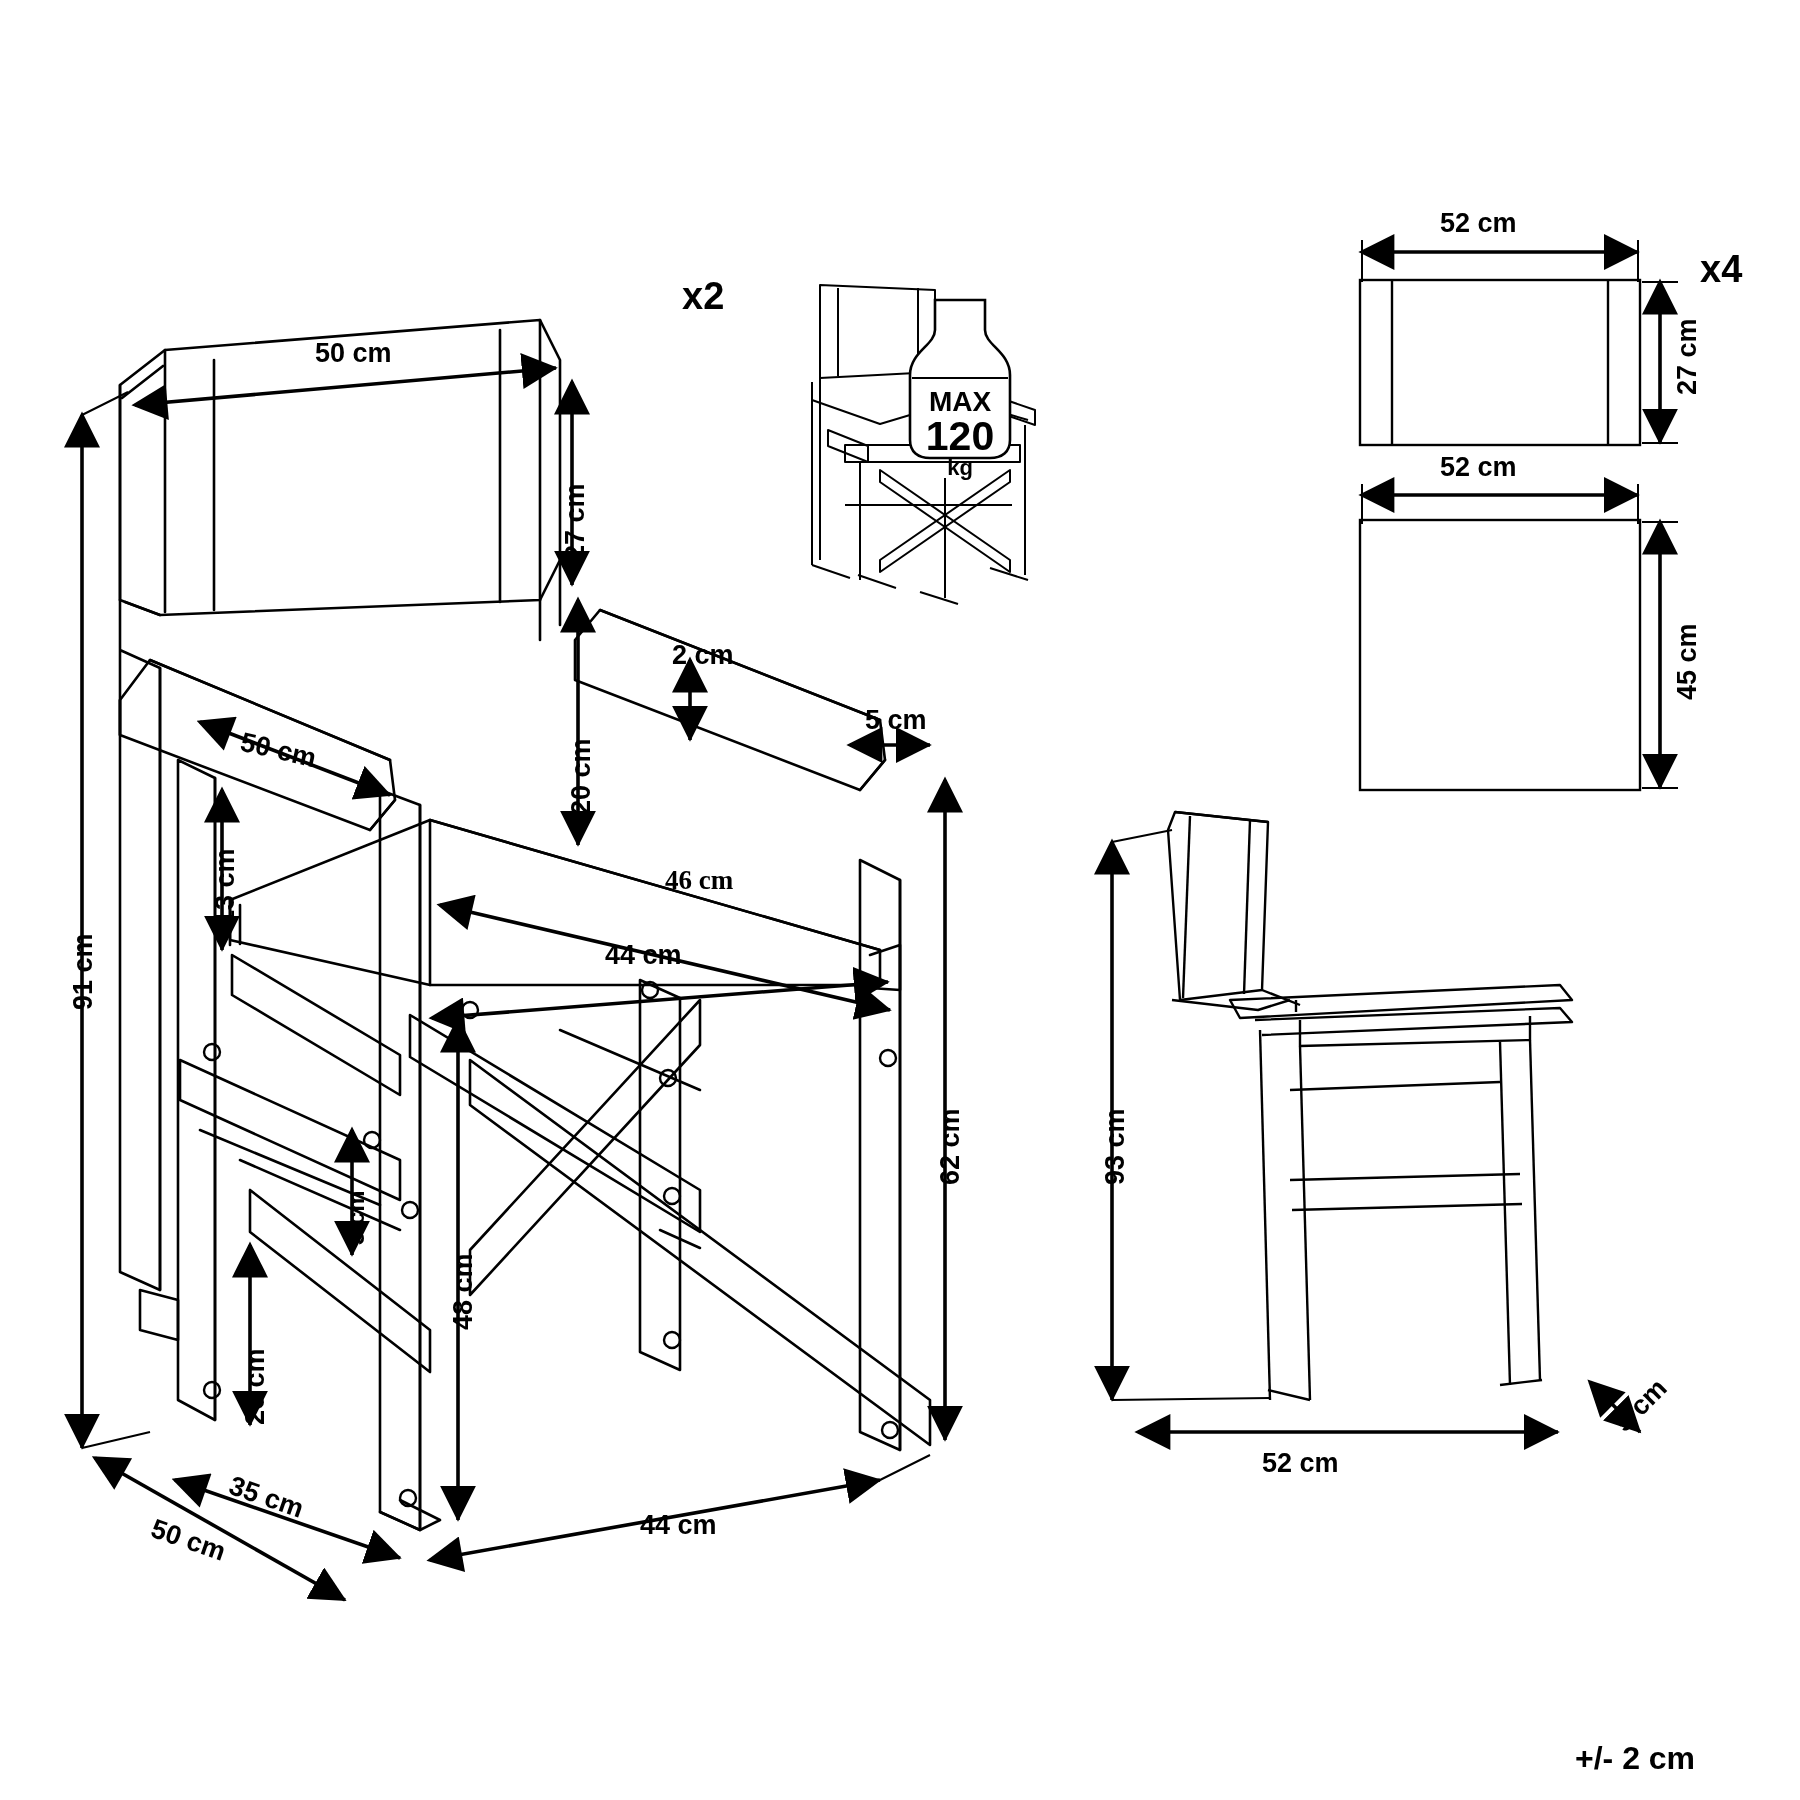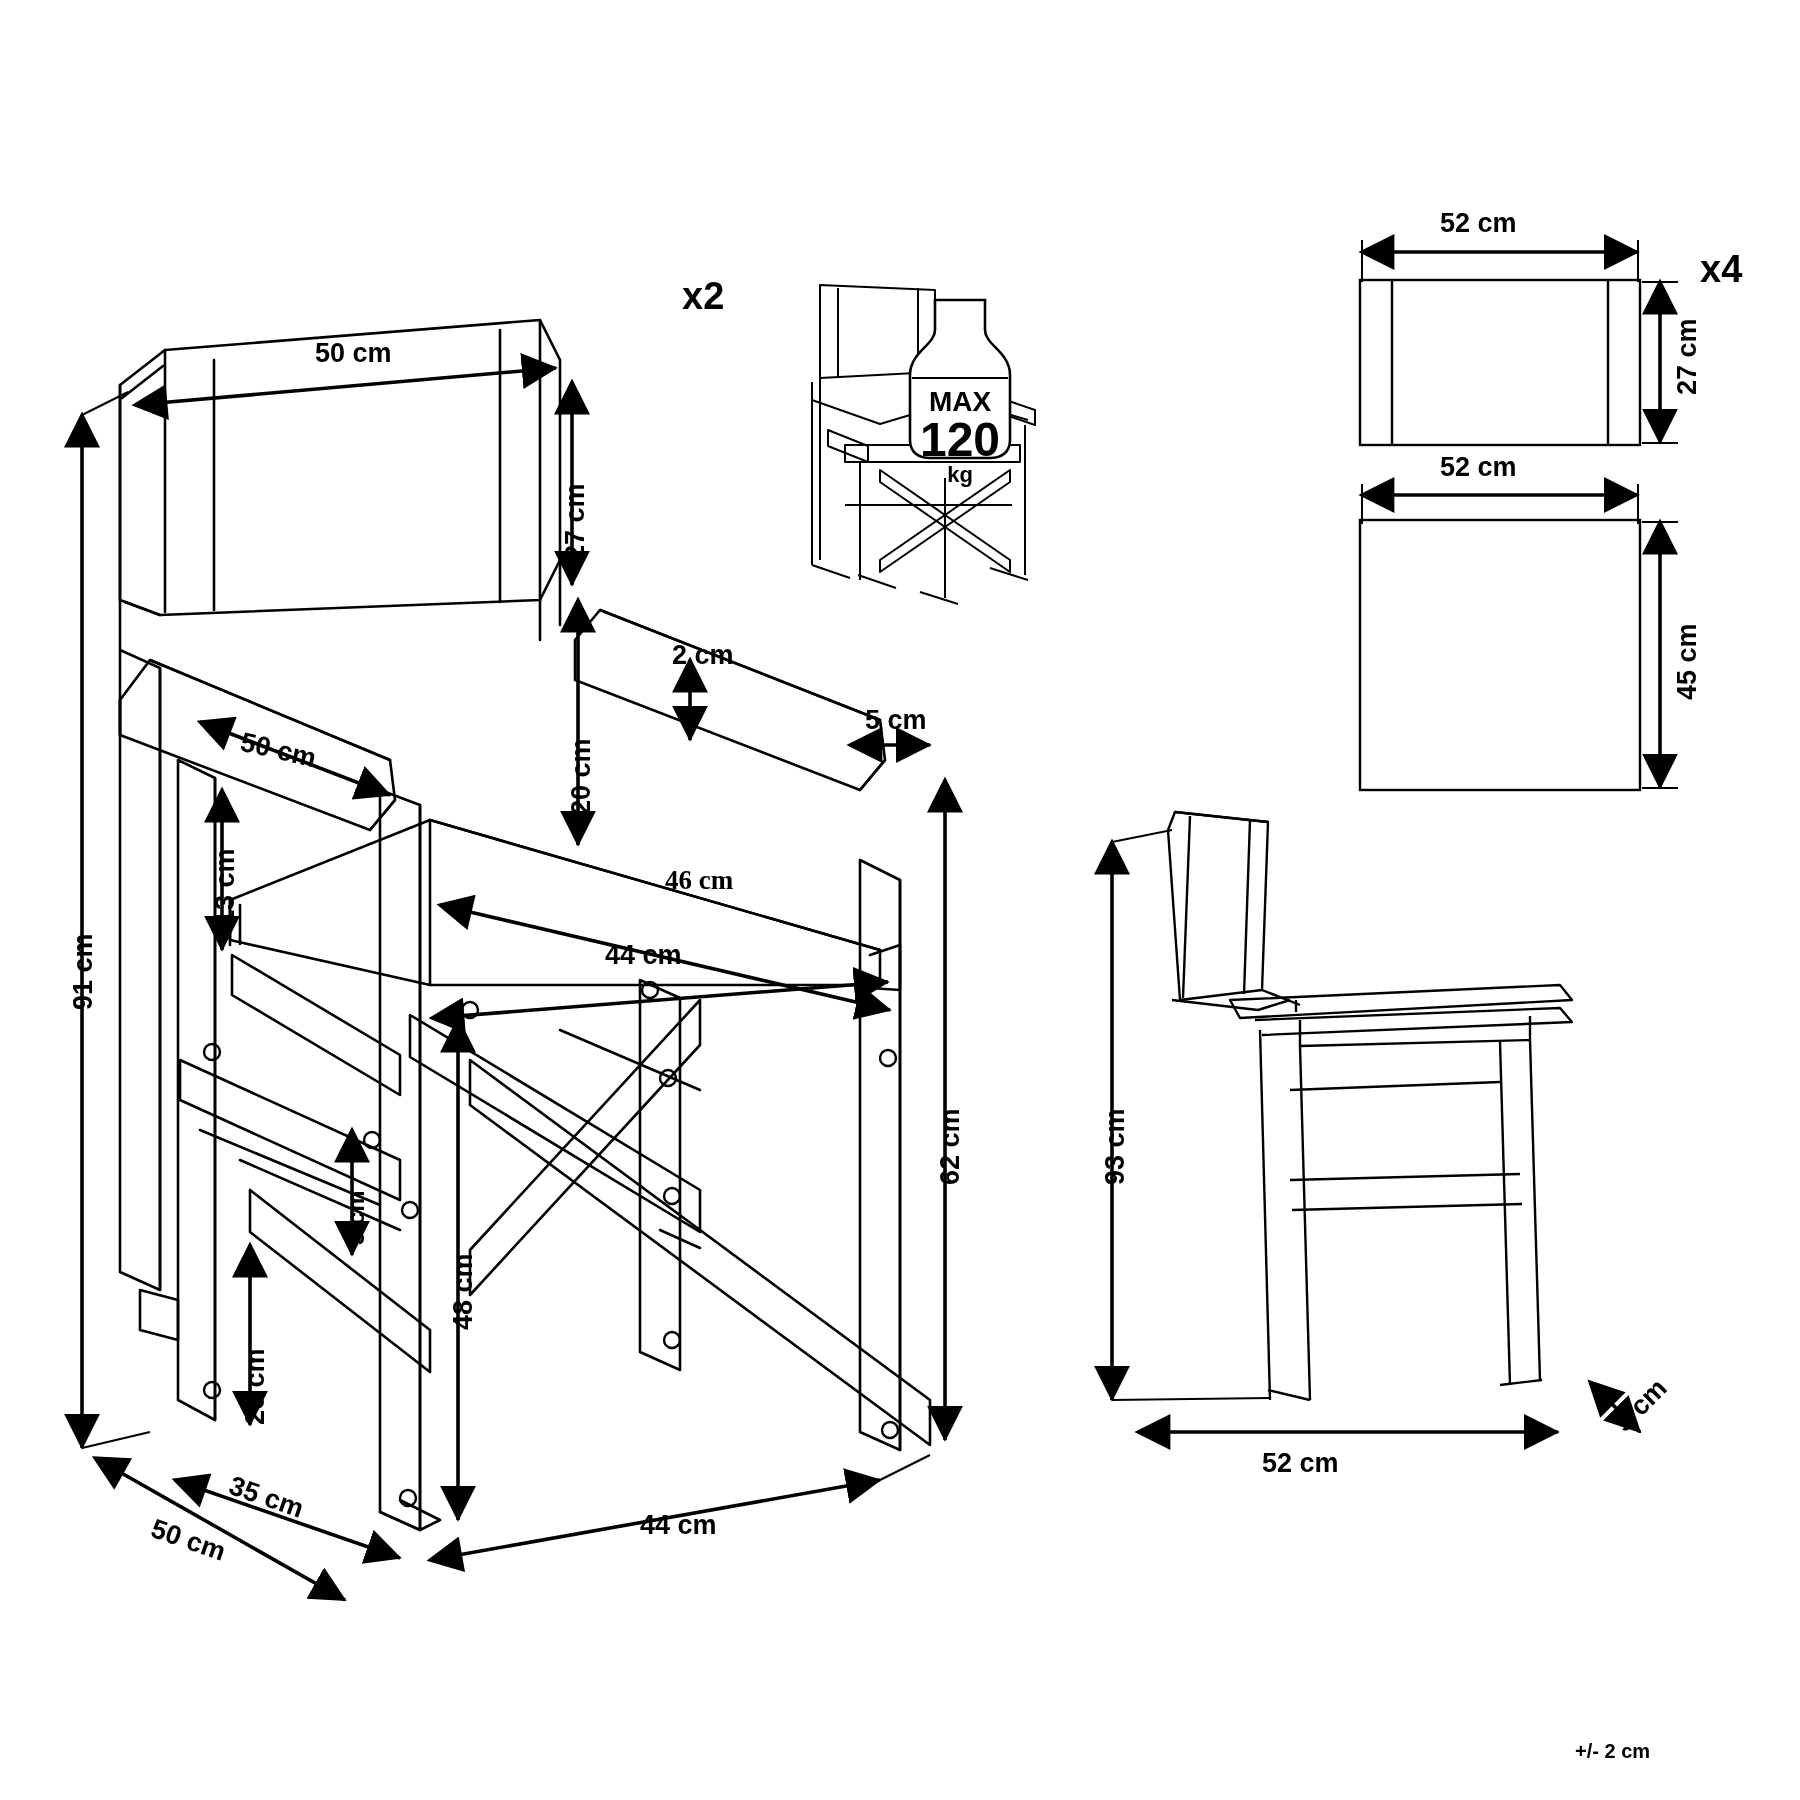--- a/index.html
+++ b/index.html
@@ -4,21 +4,21 @@
 <style>
   html,body{margin:0;padding:0;background:#ffffff;}
   body{width:1800px;height:1800px;position:relative;font-family:"Liberation Sans",sans-serif;color:#000;}
   #stage{position:absolute;left:0;top:0;width:1800px;height:1800px;}
   svg{position:absolute;left:0;top:0;width:1800px;height:1800px;overflow:visible;}
   .lbl{position:absolute;font-weight:bold;color:#000;white-space:nowrap;}
   .rot{transform:rotate(-90deg);transform-origin:left top;}
   .big{font-size:38px;}
   .dim{font-size:27px;}
   .dim-sm{font-size:24px;}
-  .tol{font-size:20px;}
+  .tol{font-size:32px;}
   .maxbox{position:absolute;text-align:center;line-height:1.0;font-weight:bold;}
 </style>
 </head>
 <body>
 
 <div id="stage">
 
 <svg viewBox="0 0 1800 1800">
   <defs>
     <marker id="ah" markerWidth="11" markerHeight="11" refX="9.5" refY="5" orient="auto" markerUnits="strokeWidth">
@@ -226,21 +226,21 @@
 
     <line x1="1590" y1="1382" x2="1640" y2="1432" marker-start="url(#ahs)" marker-end="url(#ah)"></line>
   </g>
 </svg>
 
 <div class="lbl big" style="left:682px;top:275px;">x2</div>
 <div class="lbl big" style="left:1700px;top:248px;">x4</div>
 
 <div class="maxbox" style="left:905px;top:388px;width:110px;">
   <div style="font-size:28px;">MAX</div>
-  <div style="font-size:48px;">120</div>
+  <div style="font-size:41px;">120</div>
   <div style="font-size:22px;">kg</div>
 </div>
 
 <div class="lbl dim" style="left:315px;top:338px;">50 cm</div>
 <div class="lbl dim rot" style="left:560px;top:560px;">27 cm</div>
 <div class="lbl dim rot" style="left:566px;top:815px;">20 cm</div>
 <div class="lbl dim" style="left:672px;top:640px;">2 cm</div>
 <div class="lbl dim" style="left:865px;top:705px;">5 cm</div>
 <div class="lbl dim" style="left:240px;top:735px;transform:rotate(13deg);">50 cm</div>
 <div class="lbl dim rot" style="left:210px;top:925px;">13 cm</div>

